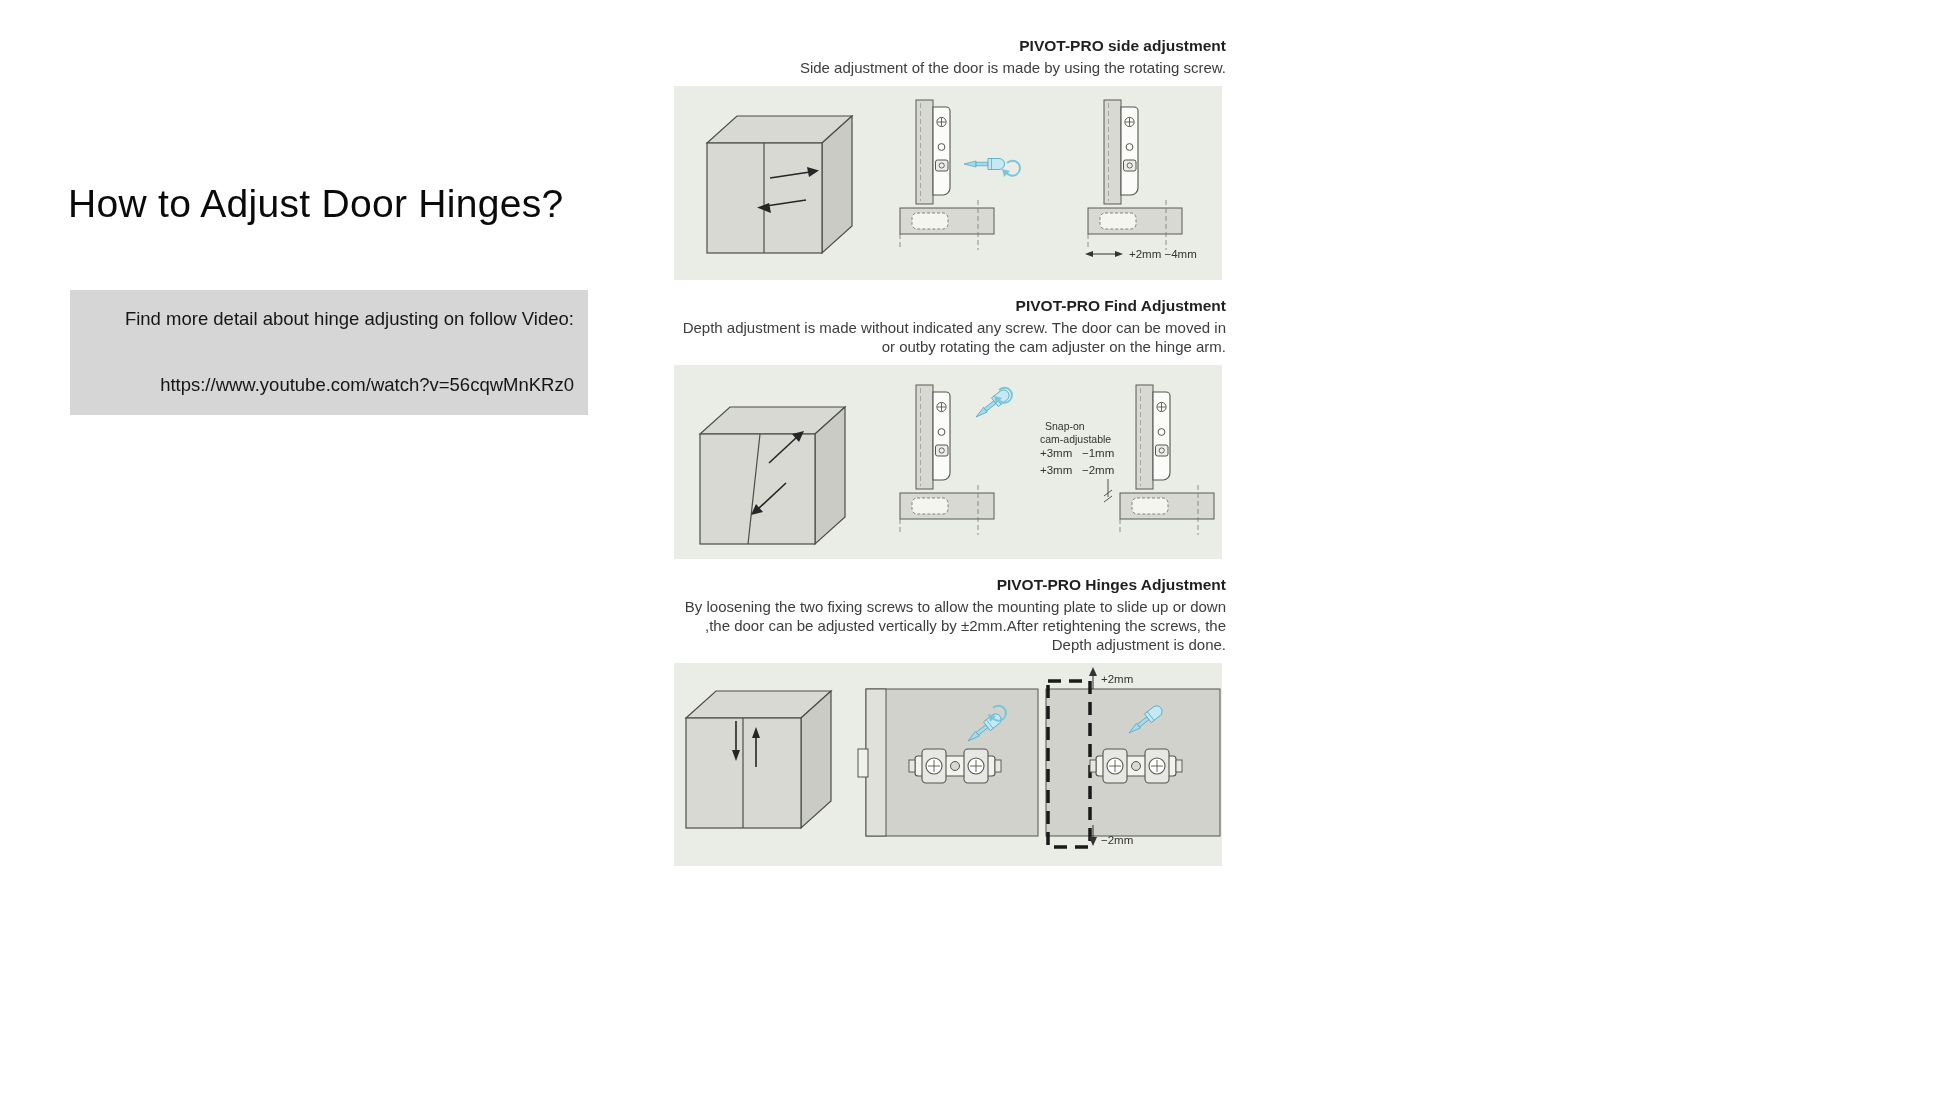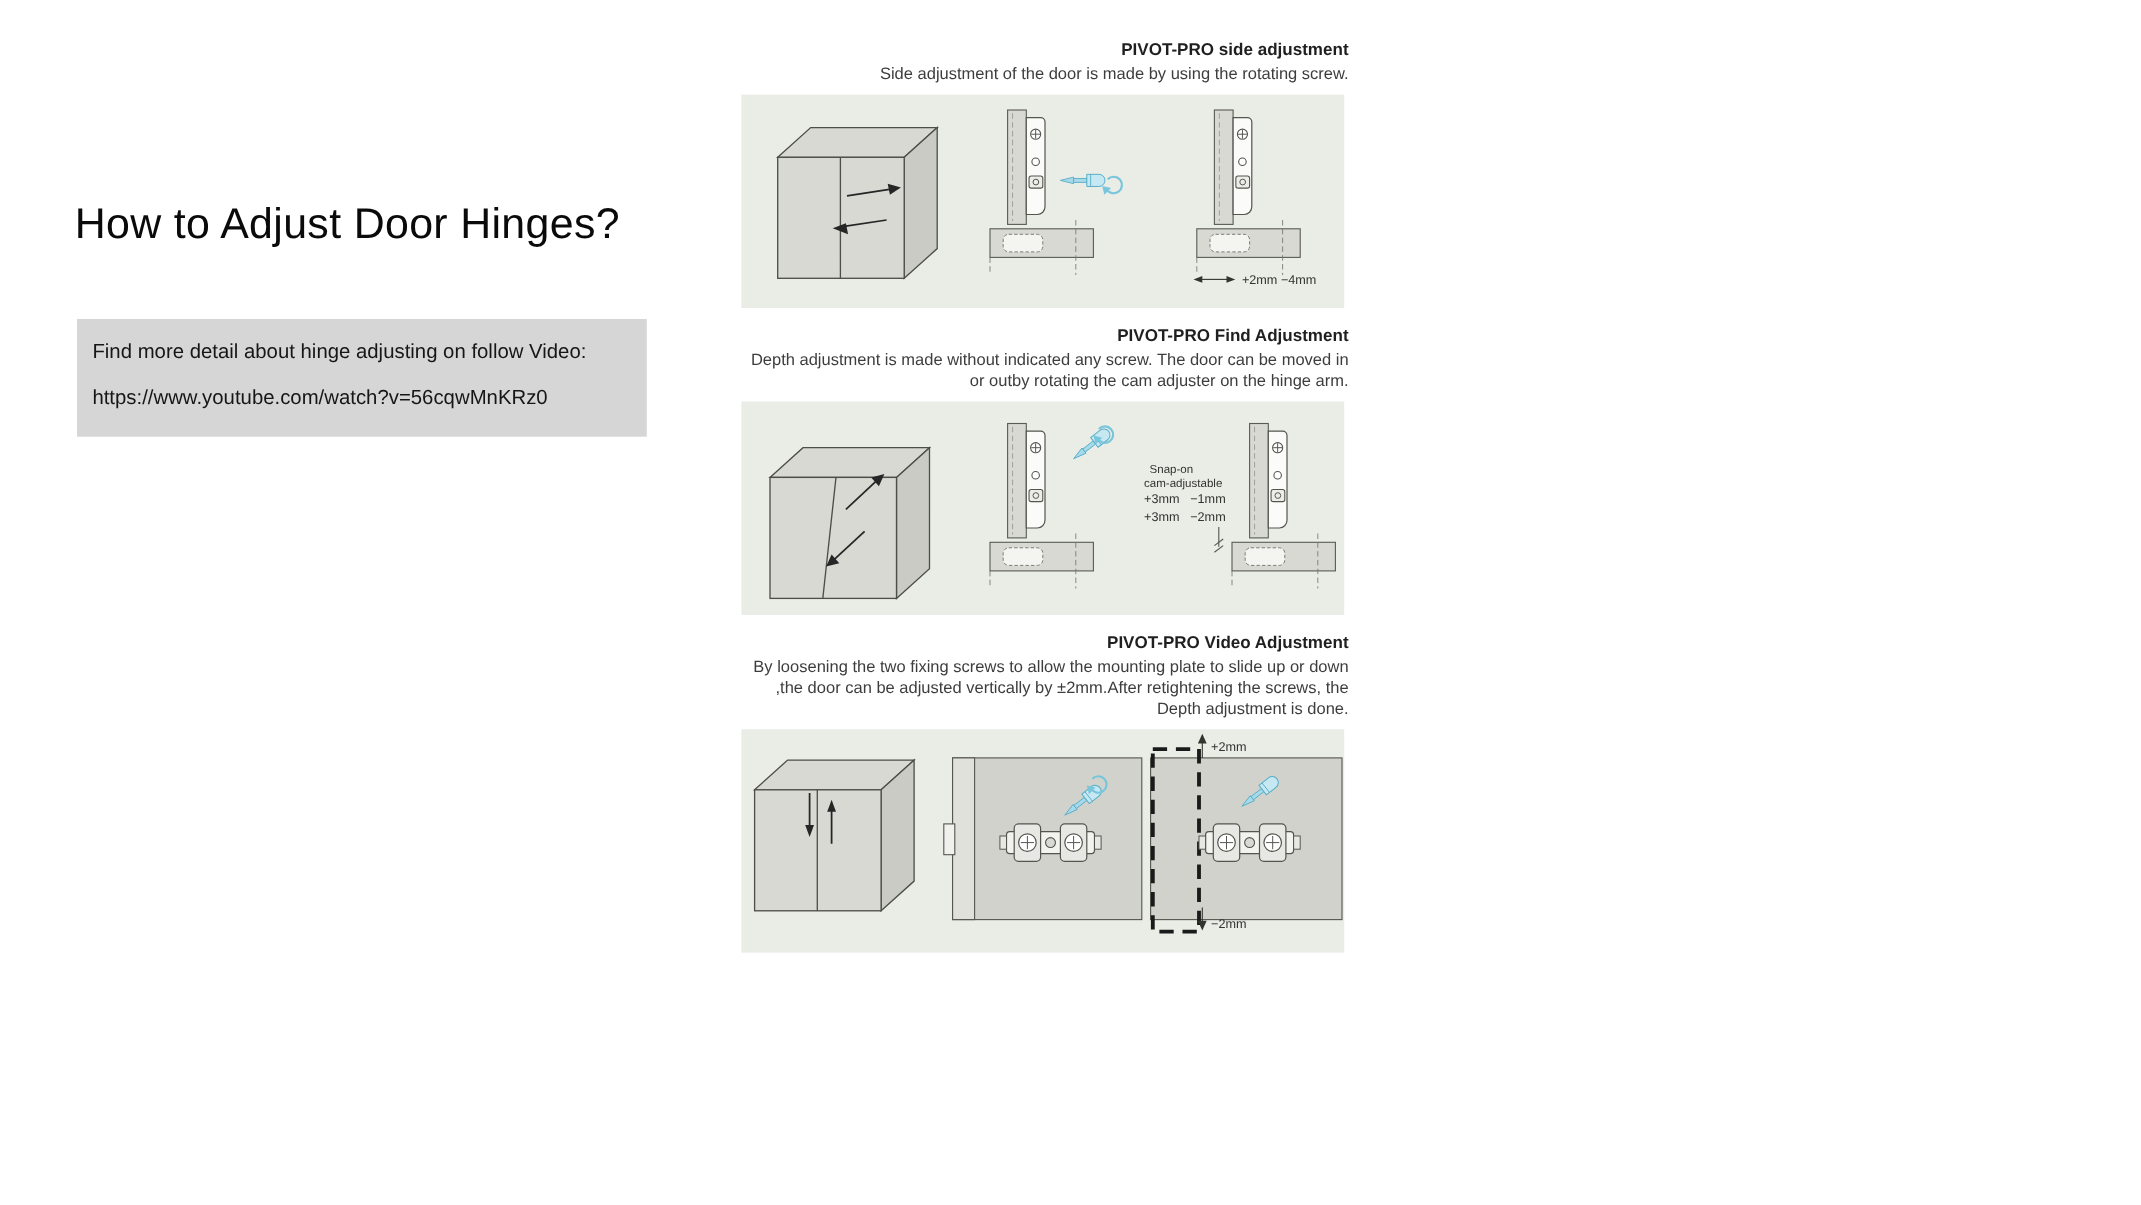--- a/index.html
+++ b/index.html
@@ -19,30 +19,31 @@
     font-size: 39px;
     font-weight: normal;
     color: #0a0a0a;
     letter-spacing: 0.3px;
   }
   .video-box {
     position: absolute;
     left: 70px;
     top: 290px;
     width: 518px;
-    height: 107px;
+    height: 125px;
     background: #d6d6d6;
     padding: 9px 14px;
+    text-align: right;
   }
   .video-box p {
     font-size: 18.5px;
     color: #161616;
     margin-top: 9px;
   }
-  .video-box p.url { margin-top: 20px; }
+  .video-box p.url { margin-top: 44px; }
   .right-col {
     position: absolute;
     left: 674px;
     top: 36px;
     width: 552px;
     text-align: right;
   }
   .sec-heading {
     font-size: 15.5px;
     font-weight: bold;
@@ -196,21 +197,21 @@
           <line x1="430" y1="131" x2="438" y2="125" stroke="#55554f" stroke-width="1"></line>
           <line x1="430" y1="137" x2="438" y2="131" stroke="#55554f" stroke-width="1"></line>
         </g>
         <g>
           <use href="#hinge-cross" transform="translate(462,20)"></use>
         </g>
       </svg>
     </div>
 
     <div class="sec">
-      <div class="sec-heading">PIVOT-PRO Video Adjustment</div>
+      <div class="sec-heading">PIVOT-PRO Hinges Adjustment</div>
       <div class="sec-body">By loosening the two fixing screws to allow the mounting plate to slide up or down ,the door can be adjusted vertically by ±2mm.After retightening the screws, the Depth adjustment is done.</div>
       <svg class="diagram" viewBox="0 0 548 203" width="548" height="203">
         <g>
           <use href="#cabinet-box" transform="translate(12,28)"></use>
           <line x1="69" y1="55" x2="69" y2="165" stroke="#4d4d49" stroke-width="1.2"></line>
           <g fill="#262626">
             <line x1="62" y1="58" x2="62" y2="90" stroke="#262626" stroke-width="1.6"></line>
             <polygon points="62,98 58,87 66,87"></polygon>
             <line x1="82" y1="104" x2="82" y2="72" stroke="#262626" stroke-width="1.6"></line>
             <polygon points="82,64 78,75 86,75"></polygon>

